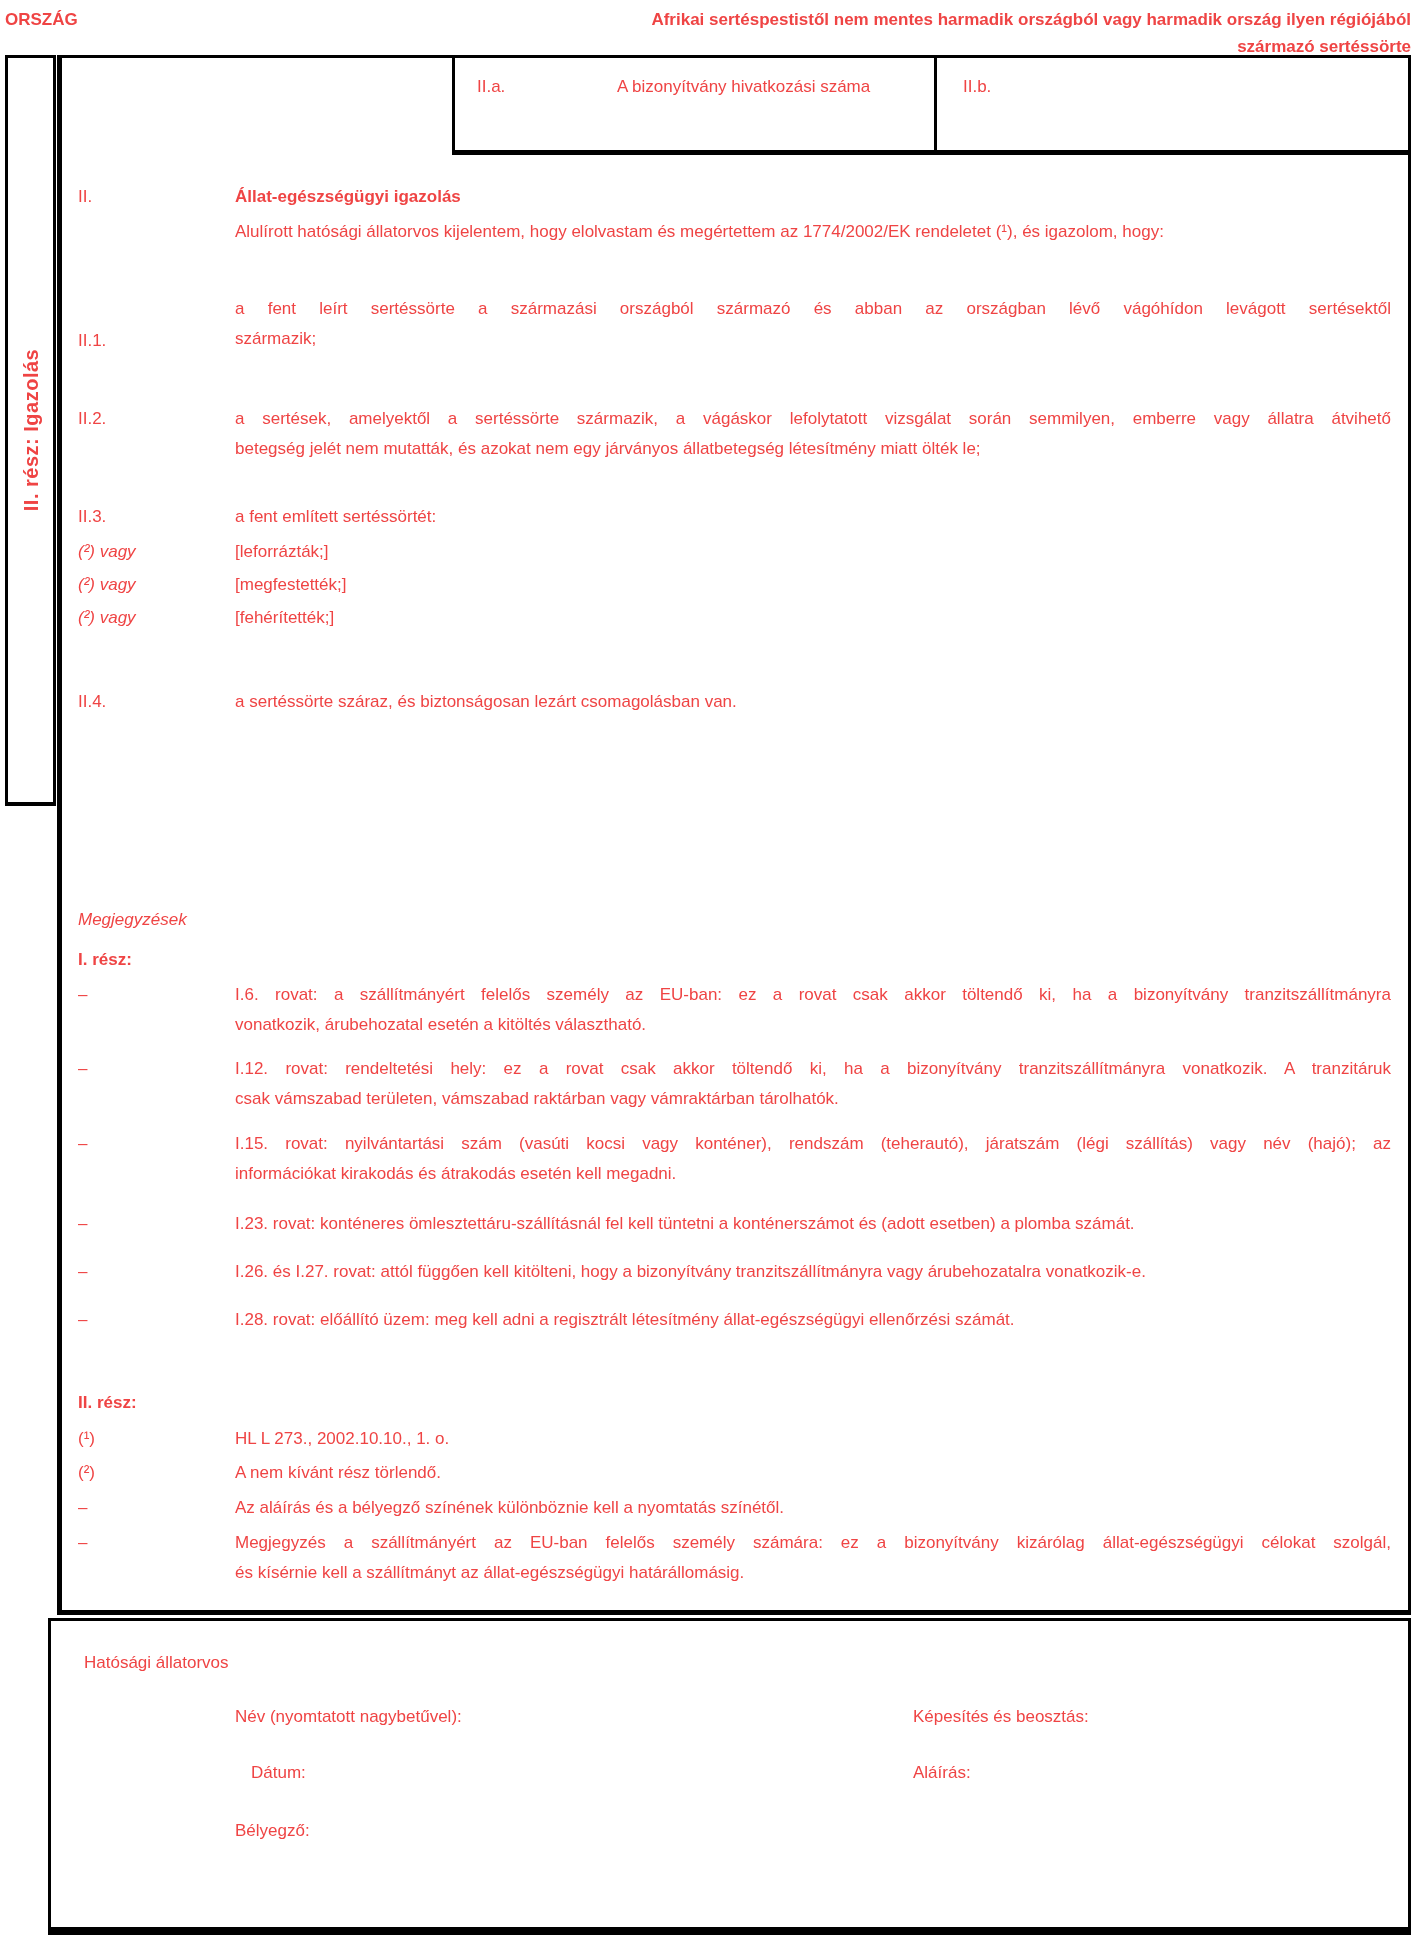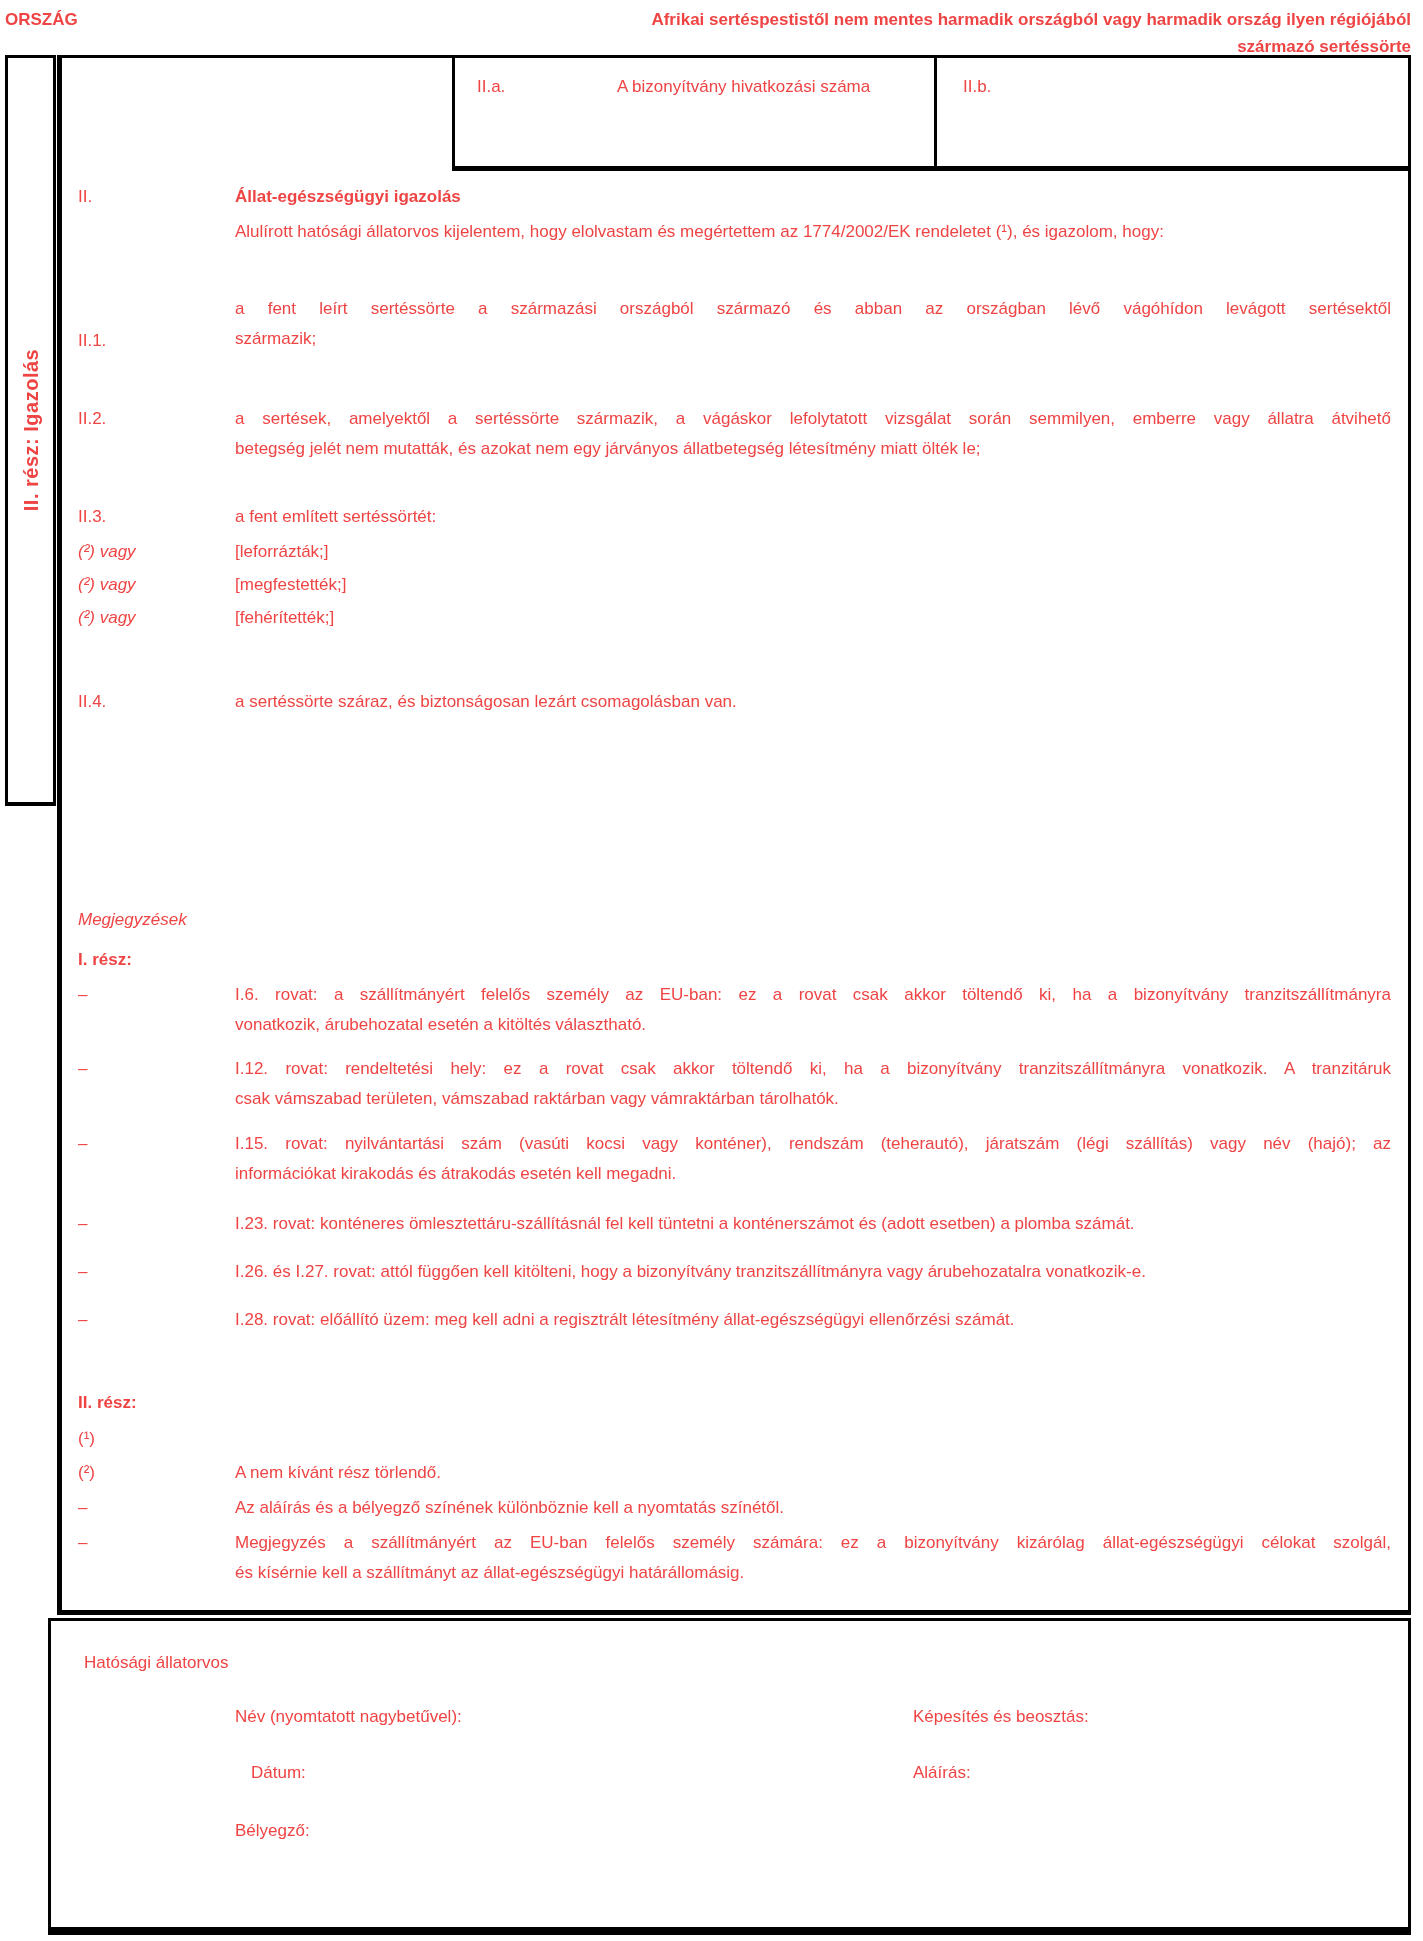--- a/index.html
+++ b/index.html
@@ -38,21 +38,21 @@
     <div>Afrikai sertéspestistől nem mentes harmadik országból vagy harmadik ország ilyen régiójából</div>
     <div>származó sertéssörte</div>
   </div>
 
   <div class="box" style="left:57px; top:55px; width:1354px; height:1560px; border-left-width:5px; border-bottom-width:5px;"></div>
 
   <div class="box" style="left:5px; top:55px; width:51px; height:751px; border-bottom-width:4px;">
     <div class="sidebar-label-wrap">II. rész: Igazolás</div>
   </div>
 
-  <div class="abs" style="left:452px; top:55px; width:959px; height:116px; display:flex; line-height:30px;">
+  <div class="abs" style="left:452px; top:55px; width:959px; height:100px; display:flex; line-height:30px;">
     <div style="box-sizing:border-box; width:482px; border:3px solid #000; border-bottom-width:5px; border-right-width:0; display:flex; padding:14px 0 0 22px;">
       <div style="width:140px;" class="cell-label">II.a.</div>
       <div style="width:268px;" class="cell-label">A bizonyítvány hivatkozási száma</div>
     </div>
     <div style="box-sizing:border-box; flex:1; border:3px solid #000; border-bottom-width:5px; padding:14px 0 0 26px;">
       <div class="cell-label">II.b.</div>
       <div></div>
     </div>
   </div>
 
@@ -123,20 +123,23 @@
   </div>
 
   <div class="abs num-col" style="top:1305px;">–</div>
   <div class="abs txt-col" style="top:1305px;">
     <div>I.28. rovat: előállító üzem: meg kell adni a regisztrált létesítmény állat-egészségügyi ellenőrzési számát.</div>
   </div>
 
   <div class="abs b" style="left:78px; top:1388px;">II. rész:</div>
 
   <div class="abs num-col" style="top:1424px;">(¹)</div>
+  <div class="abs txt-col" style="top:1424px;">
+    <div>HL L 273., 2002.10.10., 1. o.</div>
+  </div>
 
   <div class="abs num-col" style="top:1458px;">(²)</div>
   <div class="abs txt-col" style="top:1458px;">
     <div>A nem kívánt rész törlendő.</div>
   </div>
 
   <div class="abs num-col" style="top:1493px;">–</div>
   <div class="abs txt-col" style="top:1493px;">
     <div>Az aláírás és a bélyegző színének különböznie kell a nyomtatás színétől.</div>
   </div>

